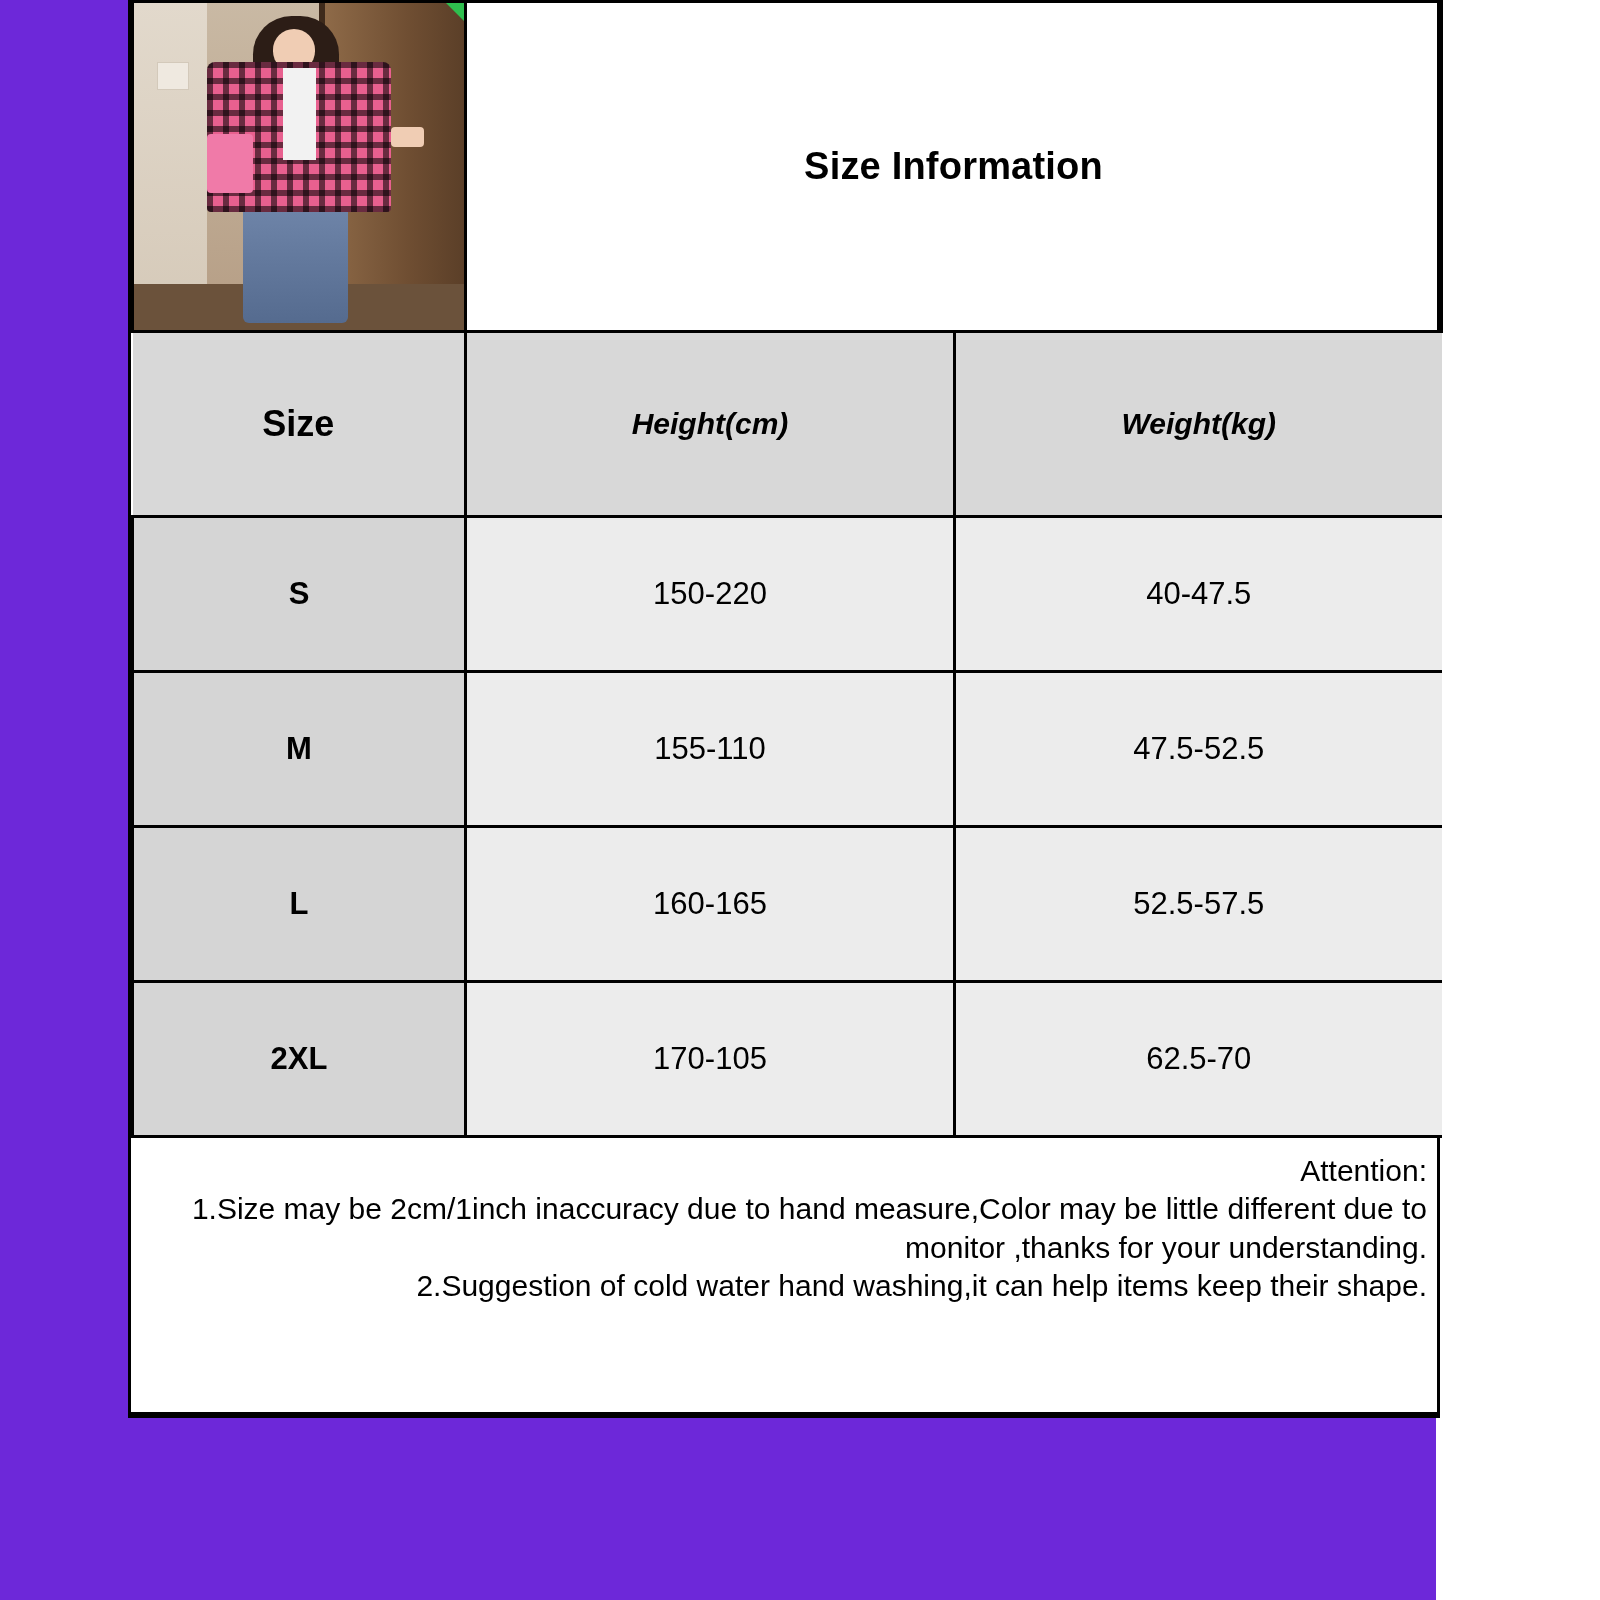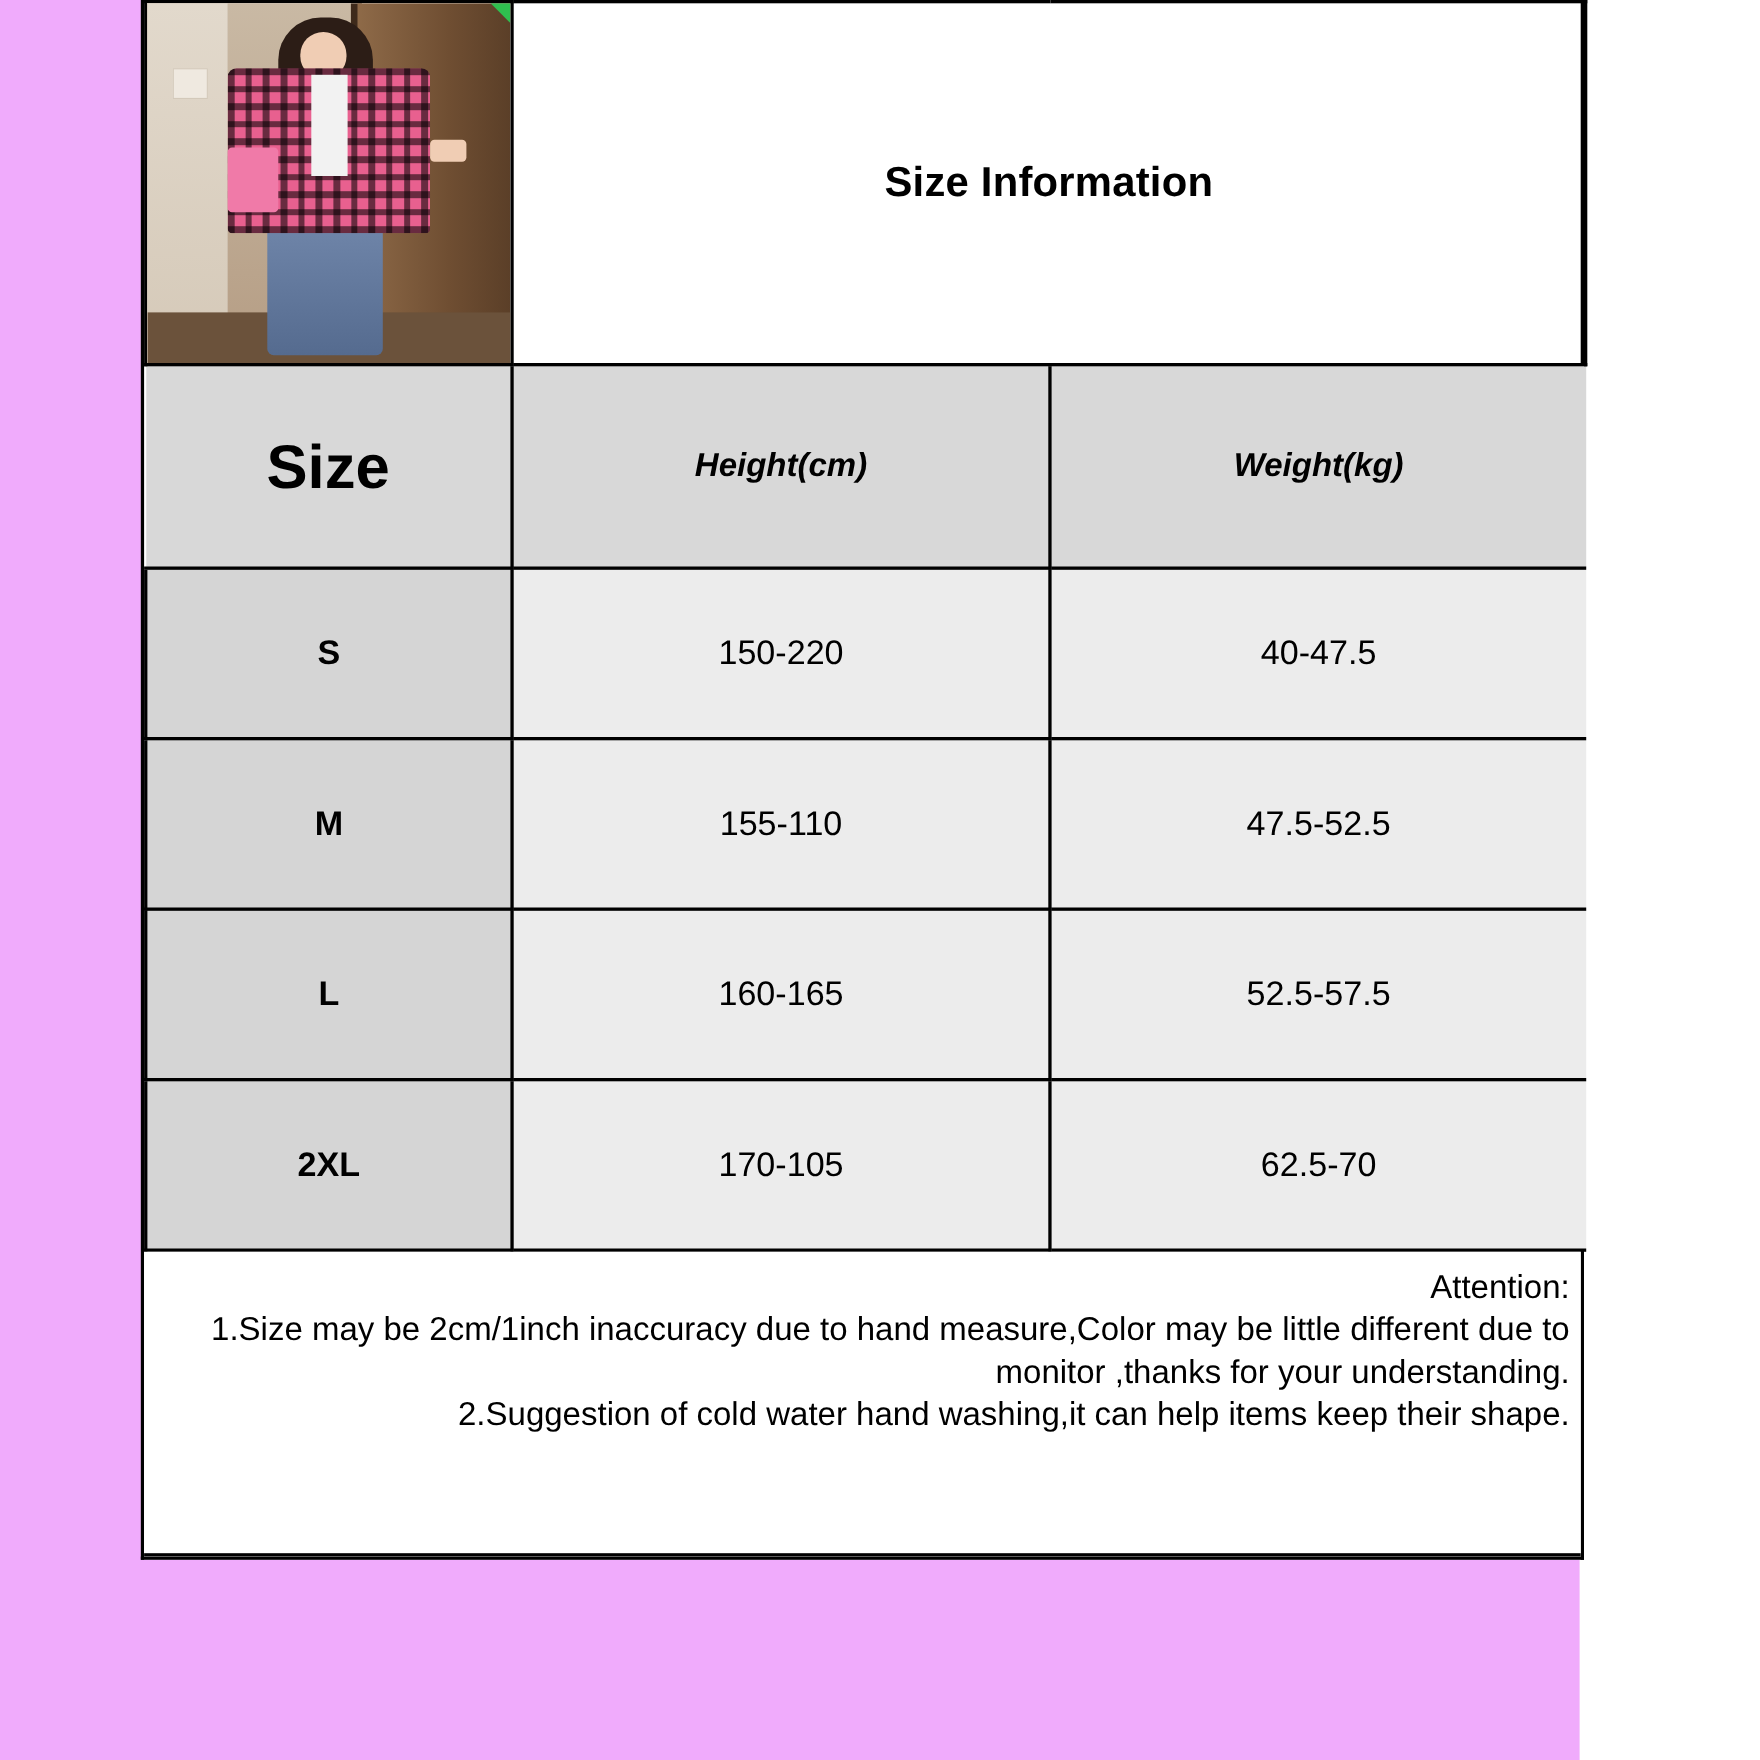--- a/index.html
+++ b/index.html
@@ -11,21 +11,21 @@
     width: 1600px;
     height: 1600px;
     font-family: "Liberation Sans", sans-serif;
     color: #000000;
     overflow: hidden;
   }
   .page {
     position: relative;
     width: 1436px;
     height: 1600px;
-    background: #f0abfc;
+    background: #6d28d9;
   }
   .size-chart {
     position: absolute;
     left: 128px;
     top: 0px;
     width: 1312px;
     border: 3px solid #000000;
     border-top: none;
     box-sizing: border-box;
     background: #ffffff;
@@ -61,21 +61,21 @@
     font-size: 38px;
     font-weight: bold;
     letter-spacing: 0.2px;
   }
   
   .hdr {
     background: #d8d8d8;
     height: 185px;
   }
   .hdr.size-hdr {
-    font-size: 56px;
+    font-size: 36px;
     font-weight: bold;
     border-left: none;
   }
   .hdr.meas-hdr {
     font-size: 30px;
     font-weight: bold;
     font-style: italic;
   }
   .hdr.meas-hdr.last { border-right: none; }
 

